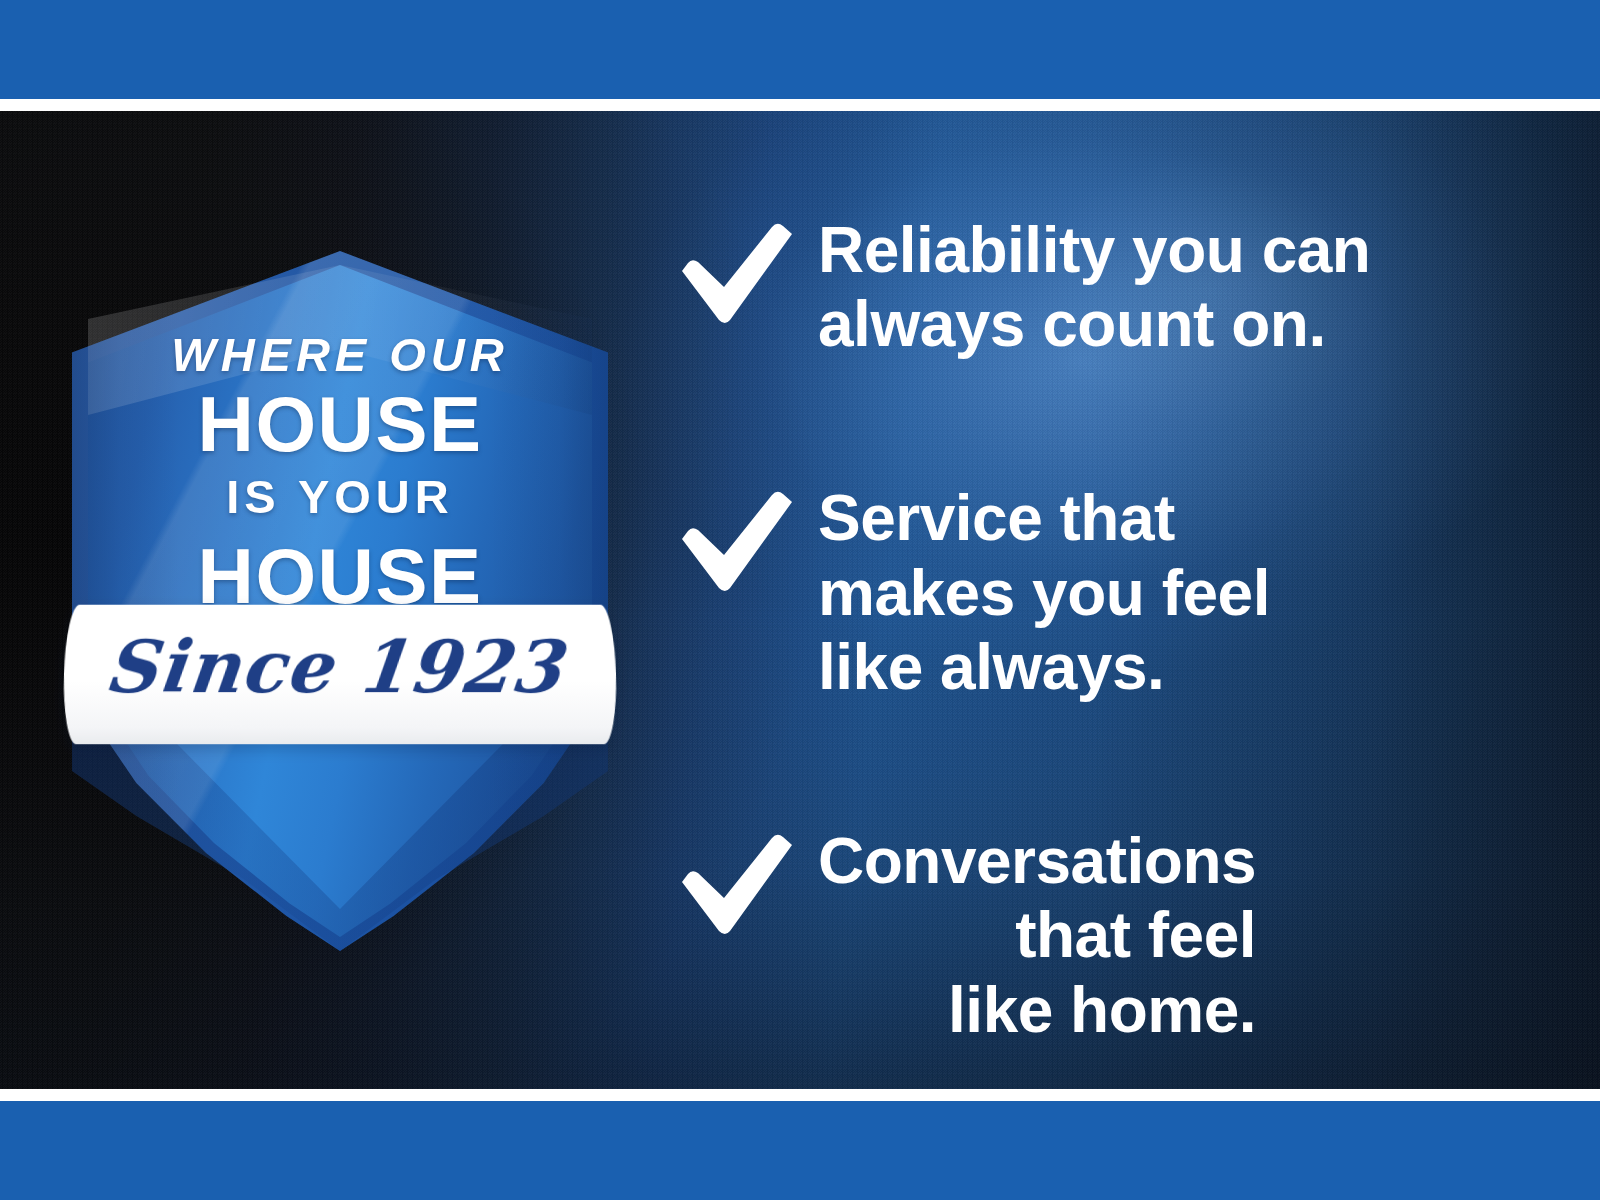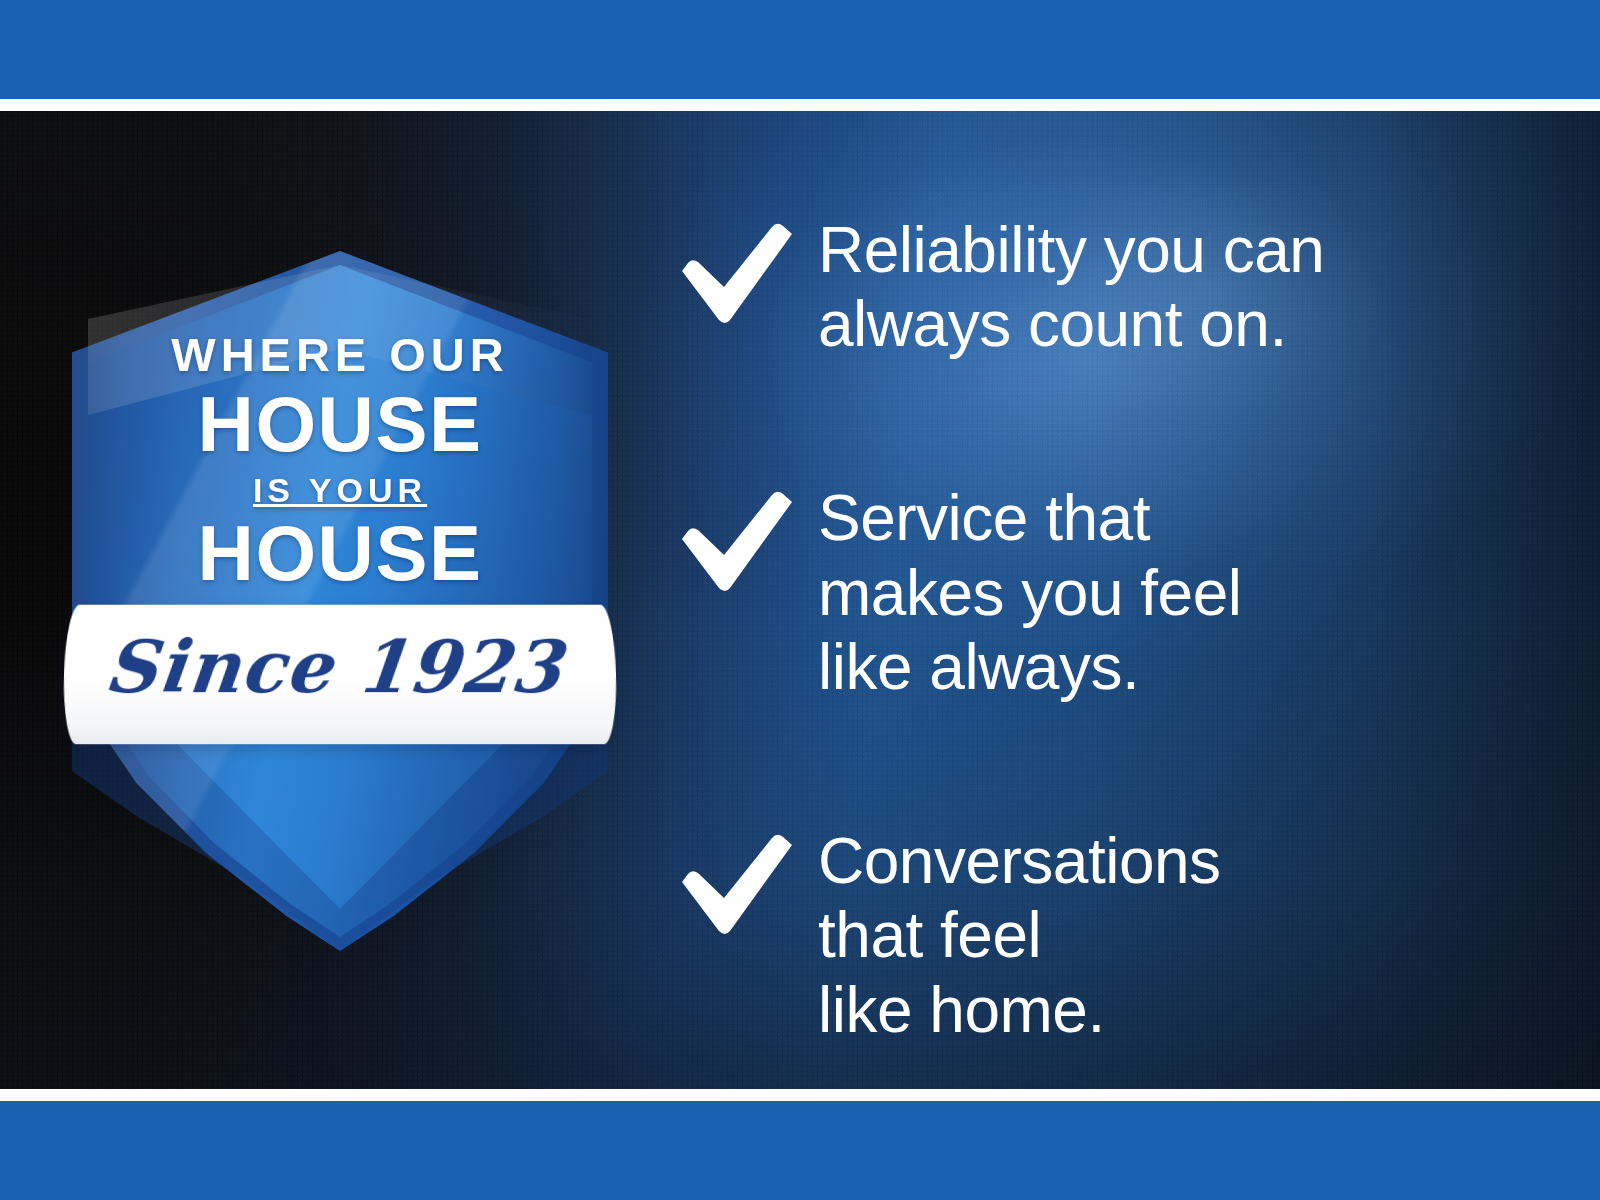--- a/index.html
+++ b/index.html
@@ -235,33 +235,33 @@
     text-align: center;
     color: #ffffff;
     line-height: 1;
     text-shadow: 0 2px 4px rgba(6,26,60,0.35);
   }
   .etl-small {
     font-size: 47px;
     font-weight: 700;
     letter-spacing: 5px;
     margin-bottom: 7px;
+    font-style: italic;
   }
   .etl-big {
     font-size: 78px;
     font-weight: 700;
     letter-spacing: 1.5px;
     margin-bottom: 10px;
   }
   .etl-small2 {
-    font-size: 34px;
+    font-size: 47px;
     font-weight: 700;
     letter-spacing: 5px;
-    margin-bottom: 7px;
-    text-decoration: underline;
+    margin-bottom: 17px;
   }
   .etl-big2 {
     font-size: 78px;
     font-weight: 700;
     letter-spacing: 1.5px;
   }
 
   
   #ribbon {
     position: absolute;
@@ -299,35 +299,35 @@
     position: absolute;
     left: 668px;
     top: 100px;   
     width: 830px;
   }
   .check-row {
     display: flex;
     align-items: flex-start;
     margin-bottom: 118px;
   }
-  .check-row:last-child { margin-bottom: 7px; }
+  .check-row:last-child { margin-bottom: 7px; text-align: right; }
 
   .check-icon {
     flex: 0 0 auto;
     width: 132px;
     height: 110px;
     margin-right: 18px;
     margin-top: 6px;
   }
   .check-icon svg { display: block; width: 132px; height: 110px; }
 
   .check-text {
     color: #ffffff;
     font-size: 64px;
-    font-weight: 400;
+    font-weight: 700;
     line-height: 1.16;
     letter-spacing: -0.5px;
     white-space: pre-line;
     padding-top: 2px;
   }
 </style>
 </head>
 <body>
 
 <div id="poster">

